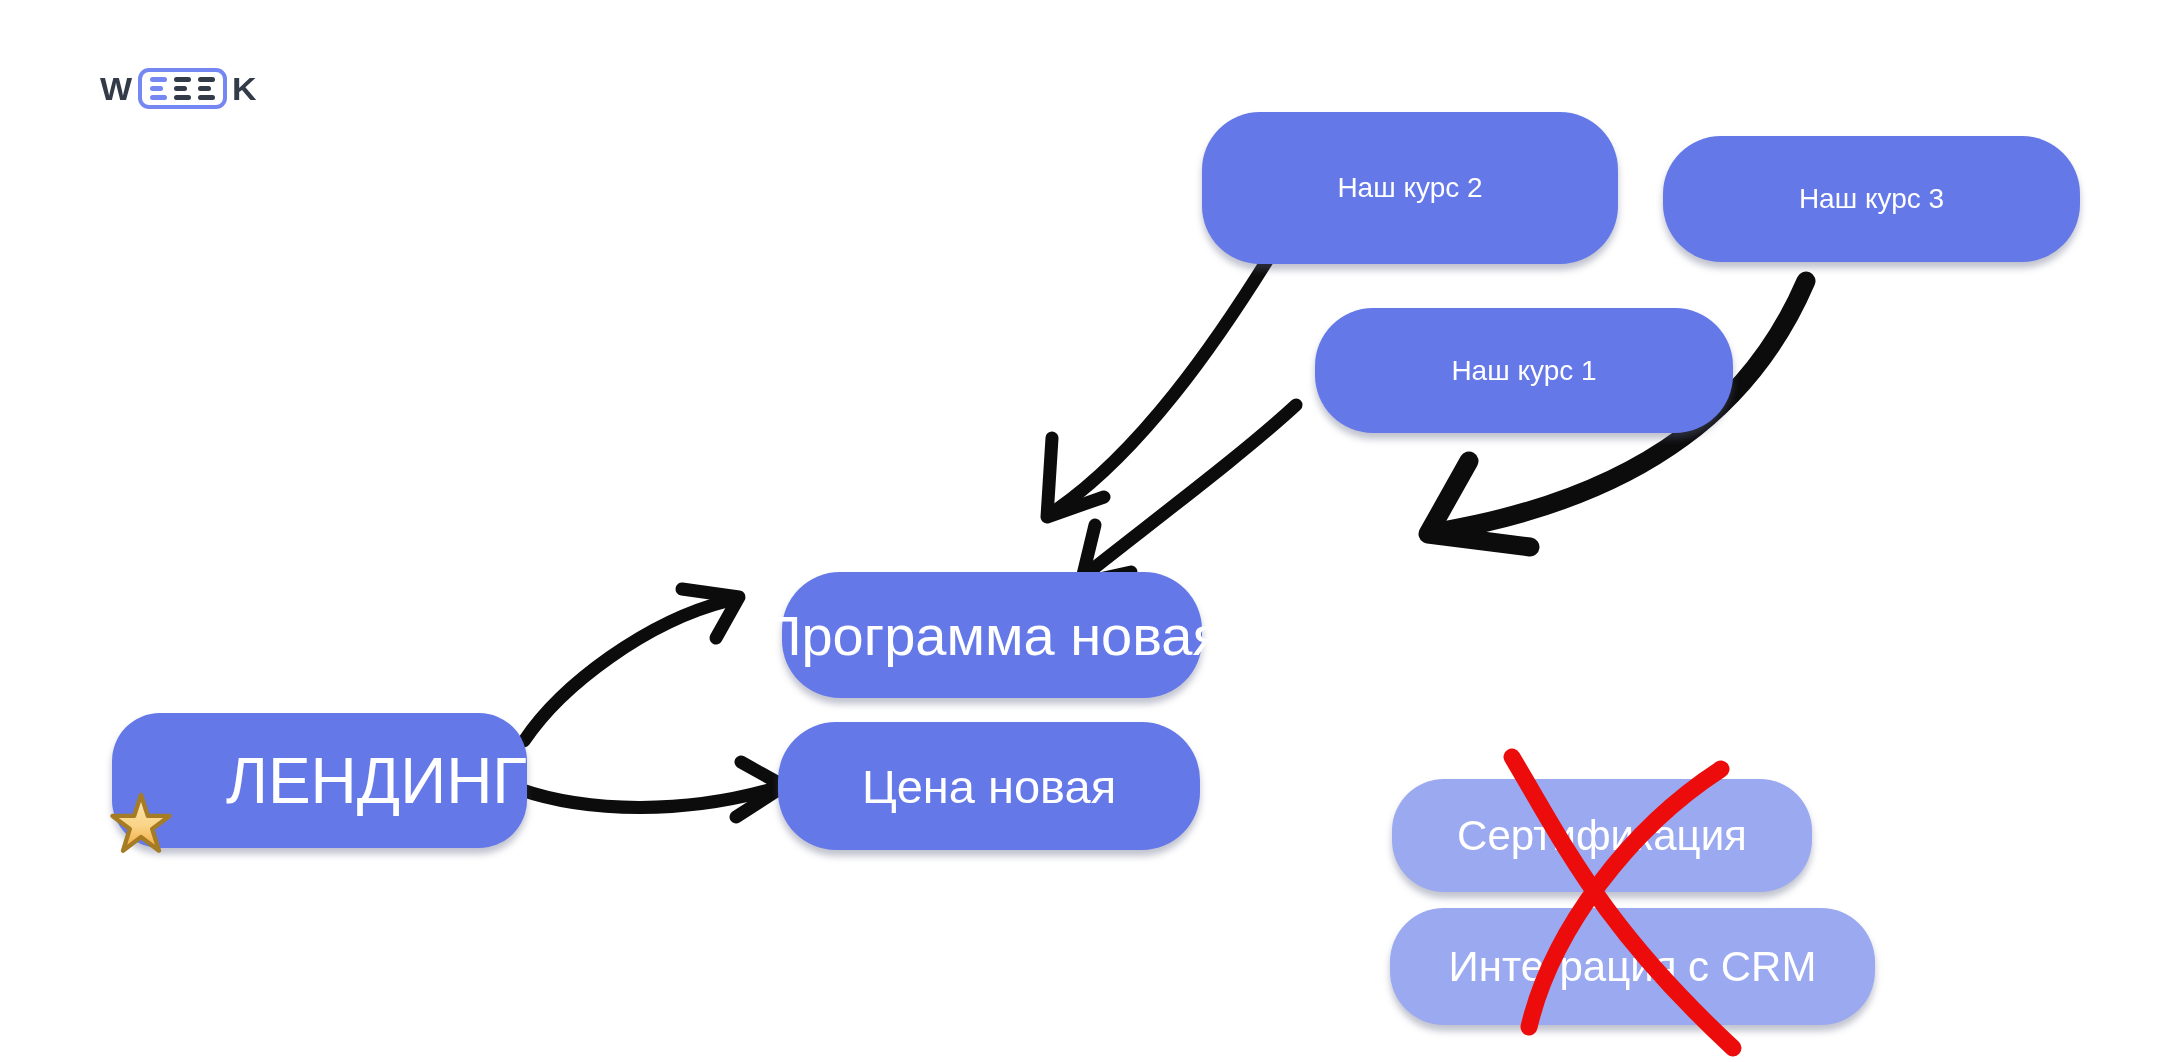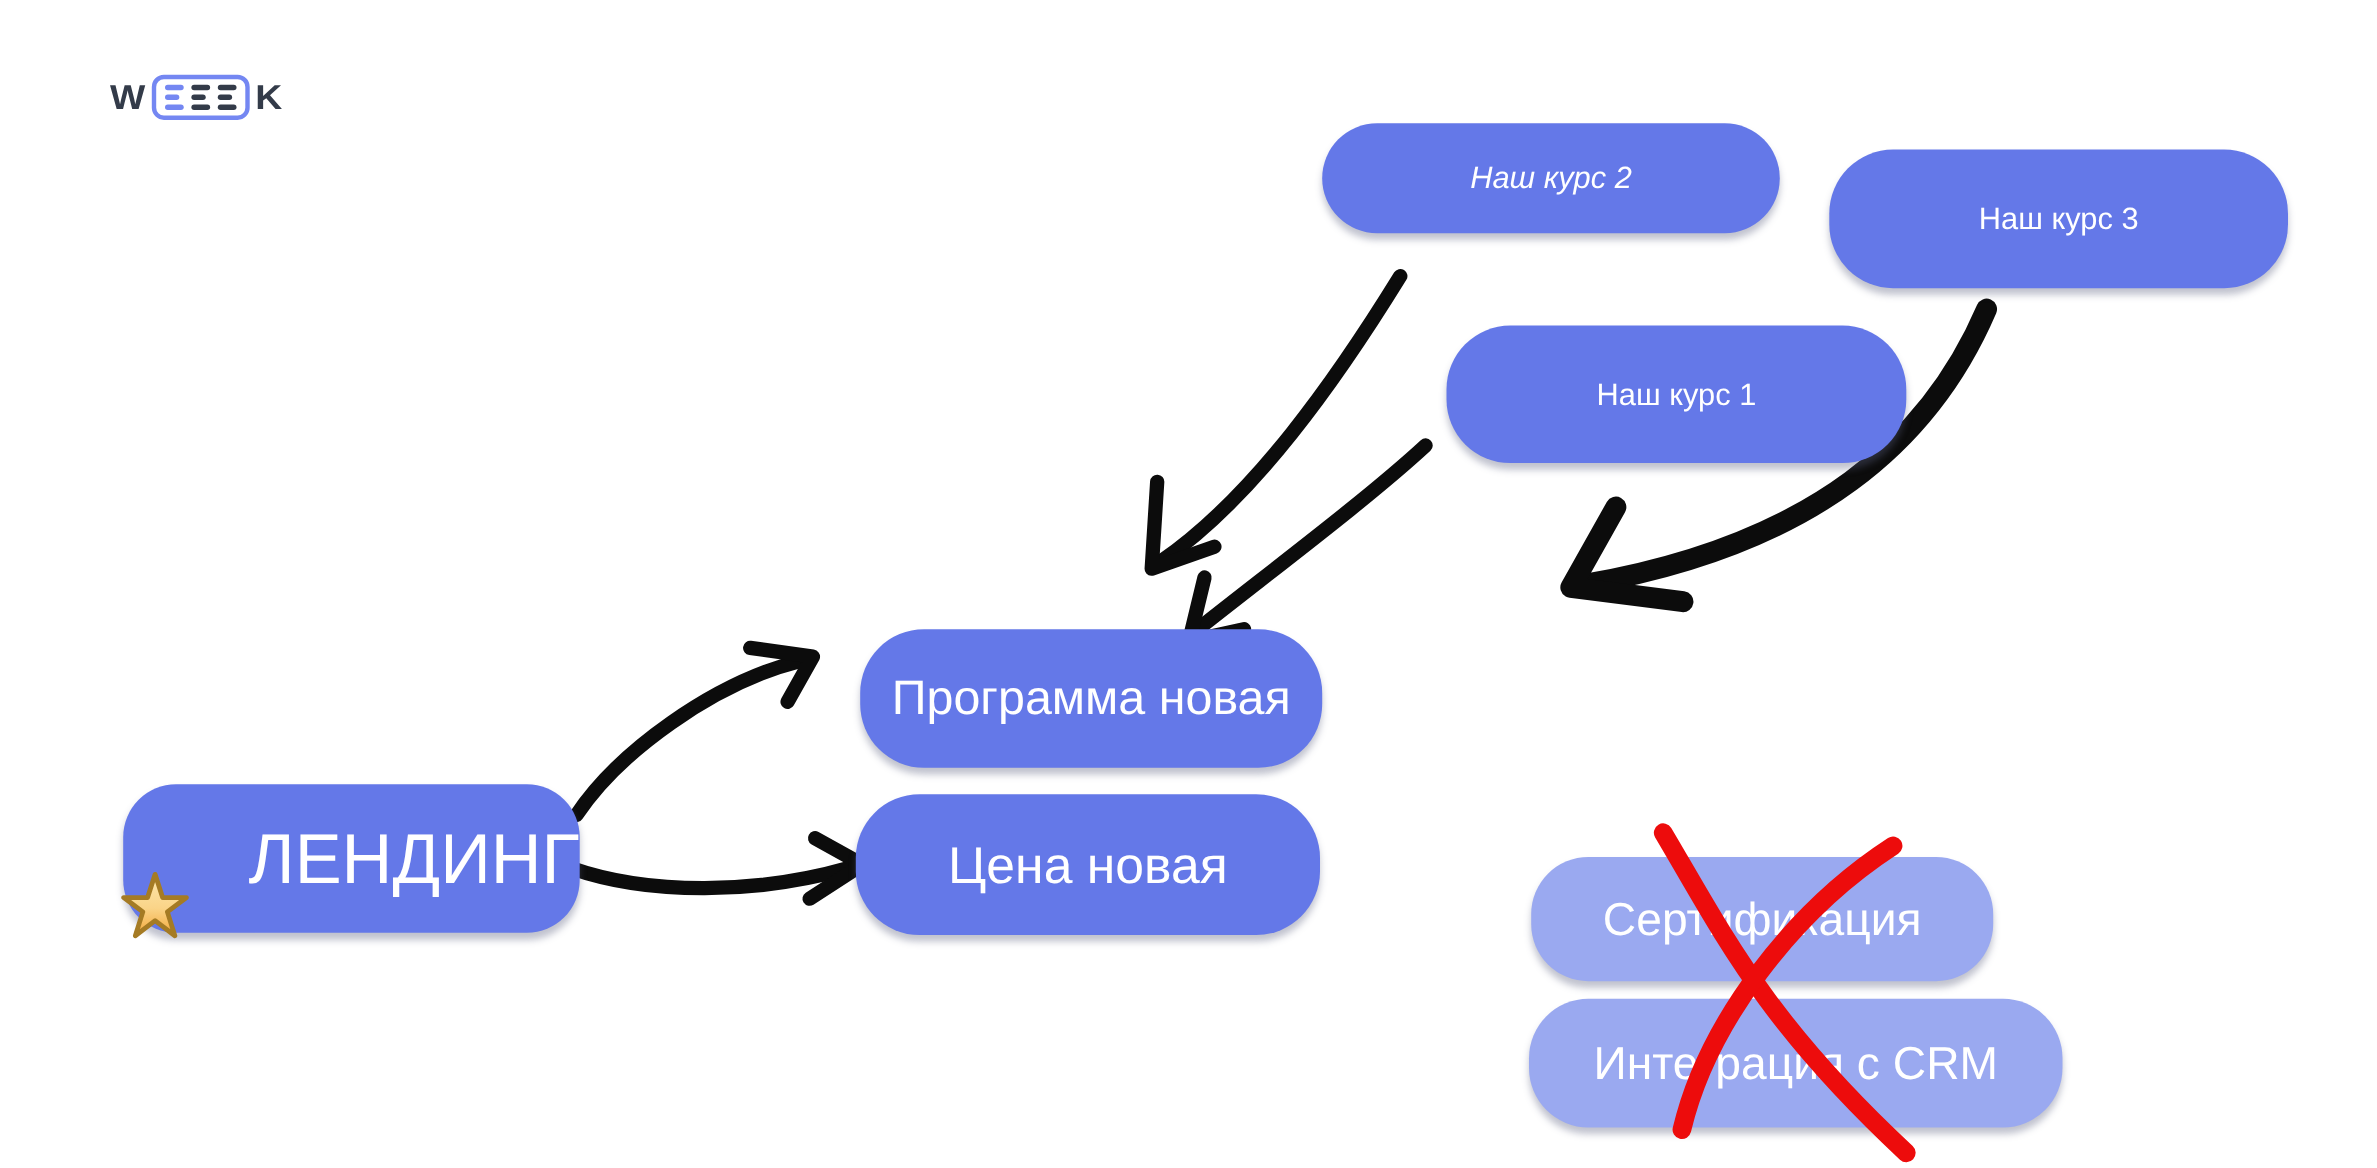--- a/index.html
+++ b/index.html
@@ -37,24 +37,24 @@
   .node{
     position:absolute;z-index:2;
     display:flex;align-items:center;justify-content:center;
     color:#ffffff;text-align:center;
     border-radius:58px;
     background:#6478e8;
     box-shadow:0 6px 7px rgba(90,95,125,.38);
     white-space:nowrap;
   }
   .node.light{background:#9aa9f0;}
-  .n-kurs2{left:1202px;top:112px;width:416px;height:100px;font-size:28px;font-style:italic;}
+  .n-kurs2{left:1202px;top:112px;width:416px;height:152px;font-size:28px;}
   .n-kurs3{left:1663px;top:136px;width:417px;height:126px;font-size:28px;}
-  .n-kurs1{left:1315px;top:296px;width:418px;height:125px;font-size:28px;}
-  .n-programma{left:782px;top:572px;width:420px;height:126px;font-size:44px;}
+  .n-kurs1{left:1315px;top:308px;width:418px;height:125px;font-size:28px;}
+  .n-programma{left:782px;top:572px;width:420px;height:126px;font-size:56px;}
   .n-cena{left:778px;top:722px;width:422px;height:128px;font-size:47px;}
   .n-lending{left:112px;top:713px;width:415px;height:135px;font-size:64px;border-radius:48px;justify-content:flex-end;}
   .n-sert{left:1392px;top:779px;width:420px;height:113px;font-size:42px;border-radius:52px;}
   .n-crm{left:1390px;top:908px;width:485px;height:117px;font-size:42px;border-radius:54px;}
 
   
   .star-badge{position:absolute;left:110px;top:790px;width:62px;height:68px;z-index:4;}
 
   
   .ink{stroke:#0c0c0c;fill:none;stroke-linecap:round;stroke-linejoin:round;}

